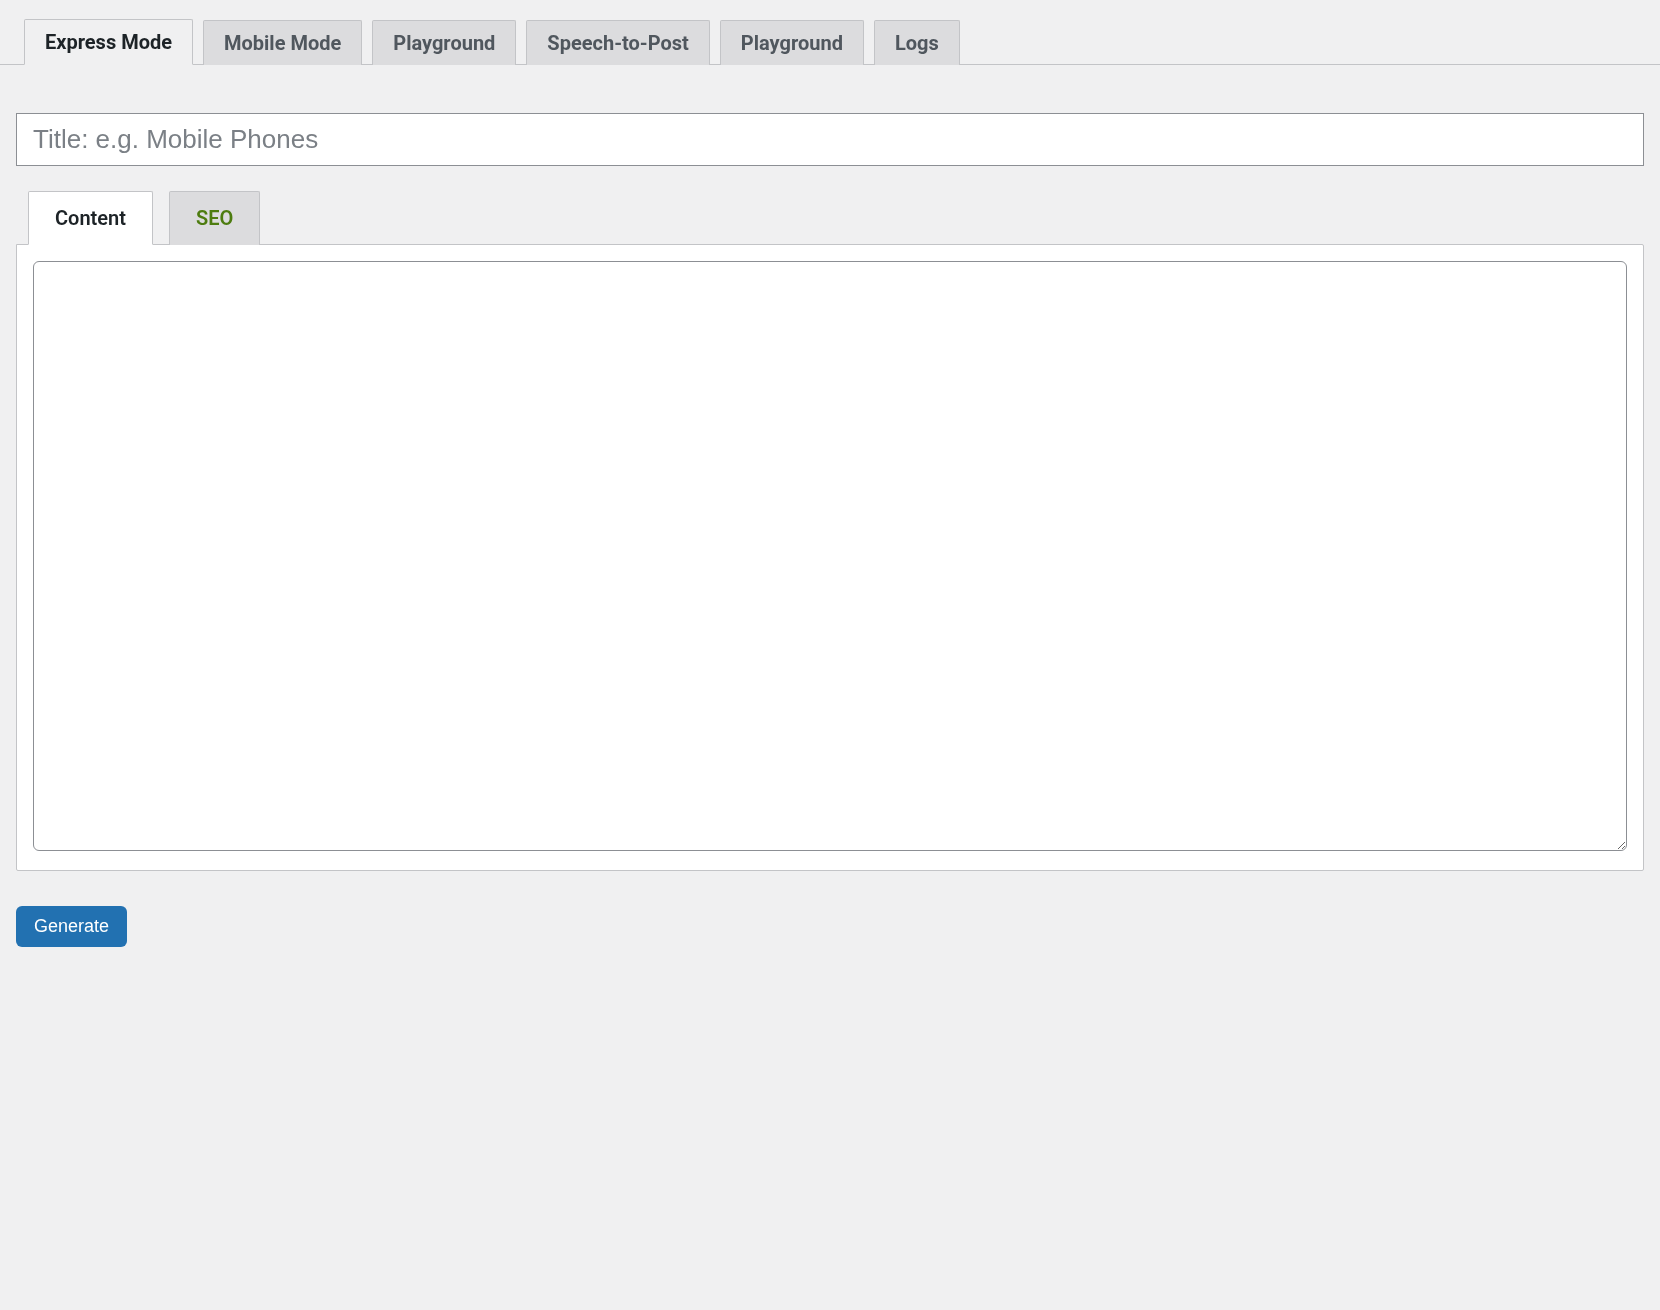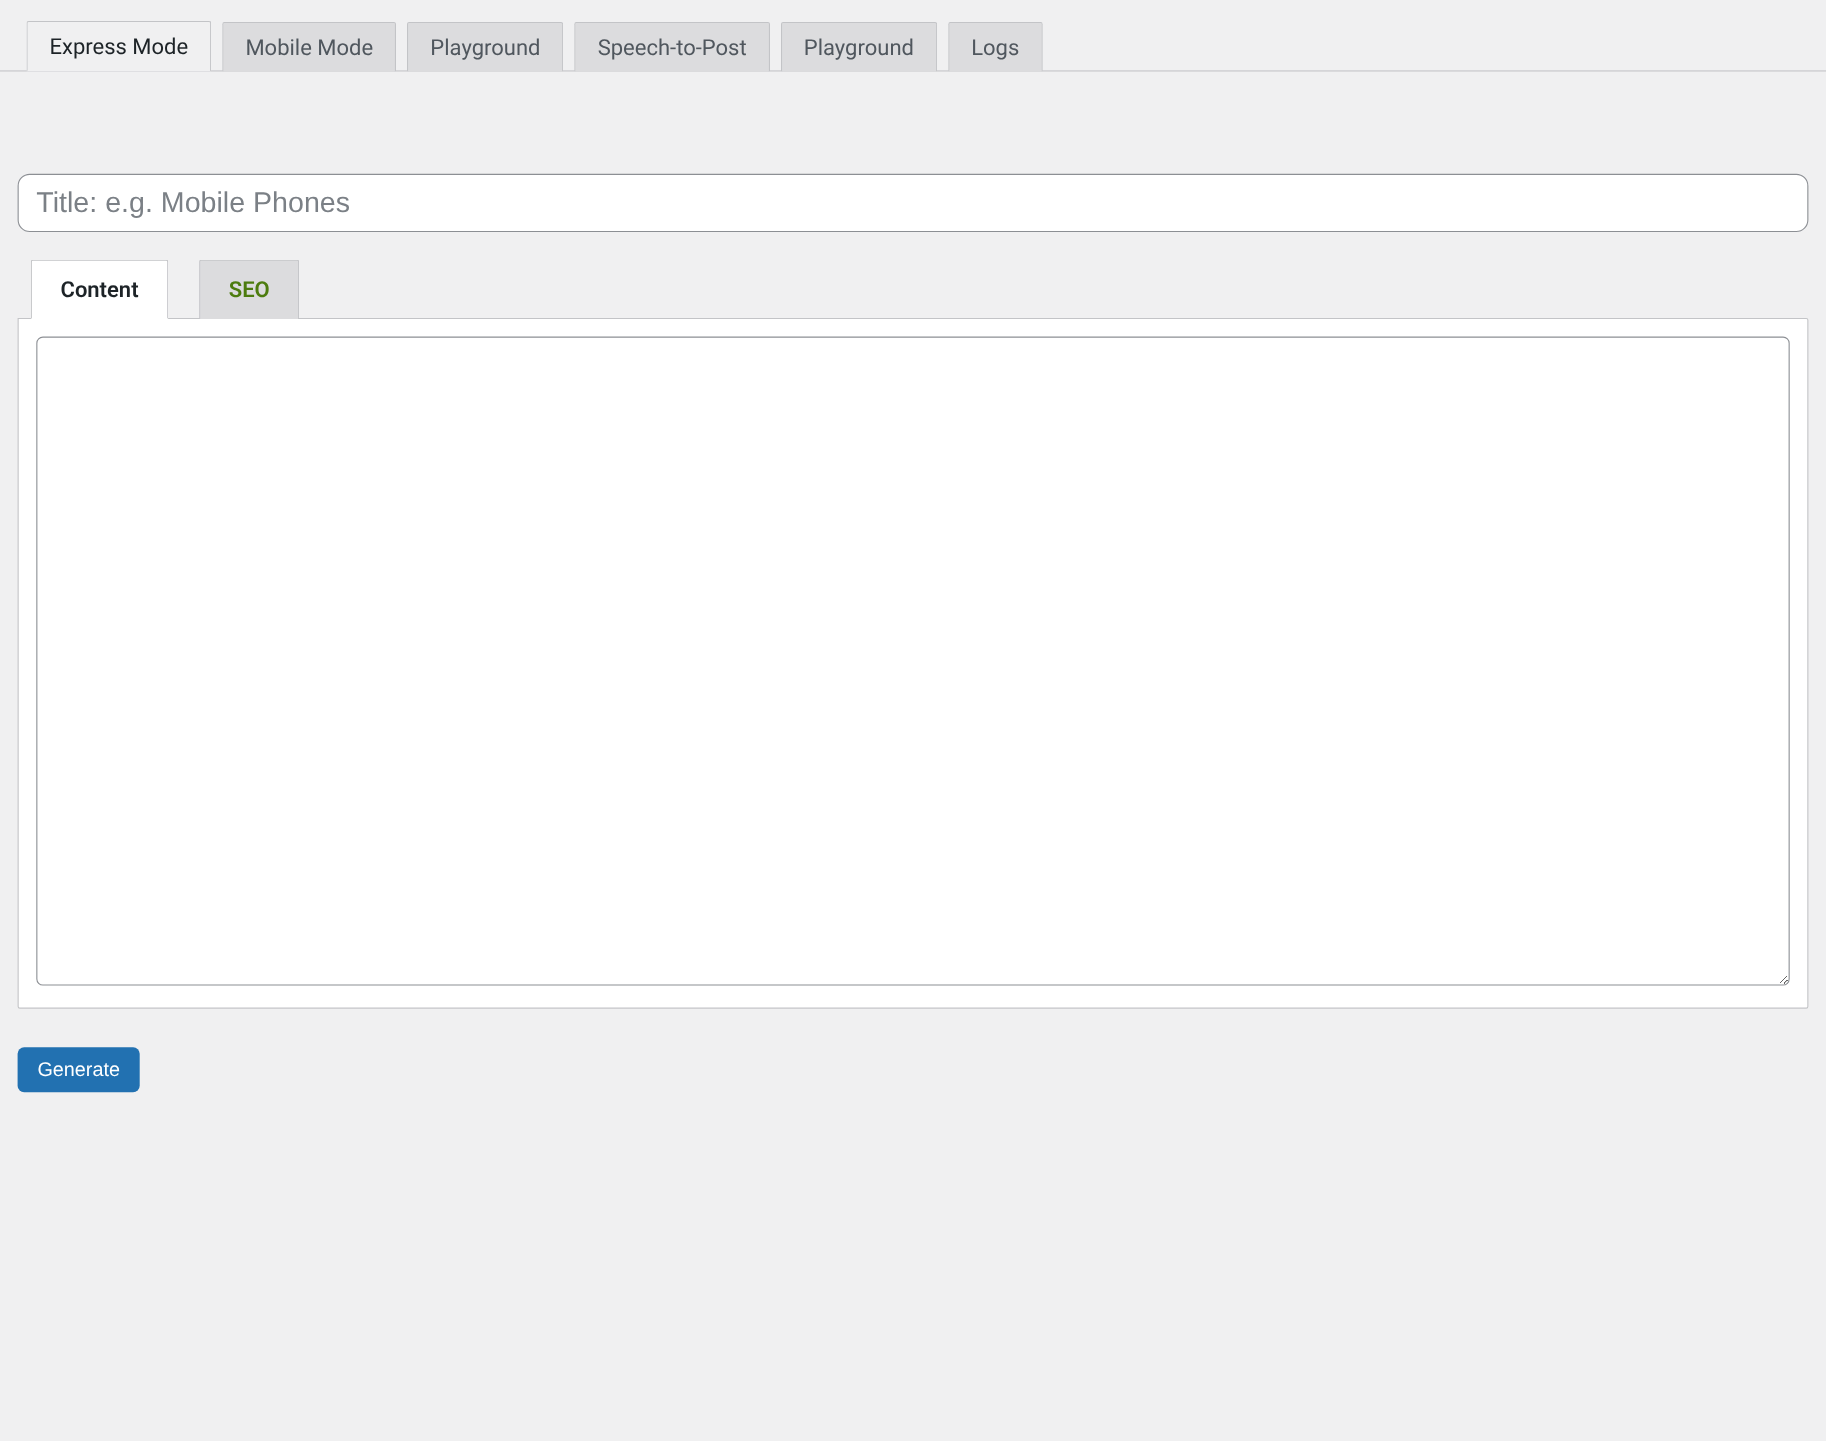--- a/index.html
+++ b/index.html
@@ -17,21 +17,21 @@
       display: flex;
       gap: 10px;
       padding: 18px 0 0 24px;
       border-bottom: 1px solid #c3c4c7;
       align-items: flex-end;
     }
     .nav-tab {
       display: inline-block;
       padding: 10px 20px;
       font-size: 20px;
-      font-weight: 400;
+      font-weight: 700;
       color: #50575e;
       background: #dcdcde;
       border: 1px solid #c3c4c7;
       border-bottom: none;
       border-top-left-radius: 2px;
       border-top-right-radius: 2px;
       cursor: pointer;
       position: relative;
       bottom: -1px;
     }
@@ -42,34 +42,33 @@
     }
     
     .title-wrap {
       padding: 48px 16px 0 16px;
     }
     .title-input {
       width: 100%;
       font-size: 26px;
       padding: 10px 16px;
       border: 1px solid #8c8f94;
-      border-radius: 11px;
+      border-radius: 0;
       background: #fff;
       color: #1d2327;
       outline: none;
-      margin-top: 45px;
     }
     .title-input::placeholder { color: #7b8086; }
     
     .panel-area {
       padding: 24px 16px 0 16px;
     }
     .sub-tabs {
       display: flex;
-      gap: 28px;
+      gap: 16px;
       padding-left: 12px;
     }
     .sub-tab {
       padding: 14px 26px;
       font-size: 20px;
       font-weight: 600;
       color: #4d7c0f;
       background: #dcdcde;
       border: 1px solid #c3c4c7;
       border-bottom: none;

